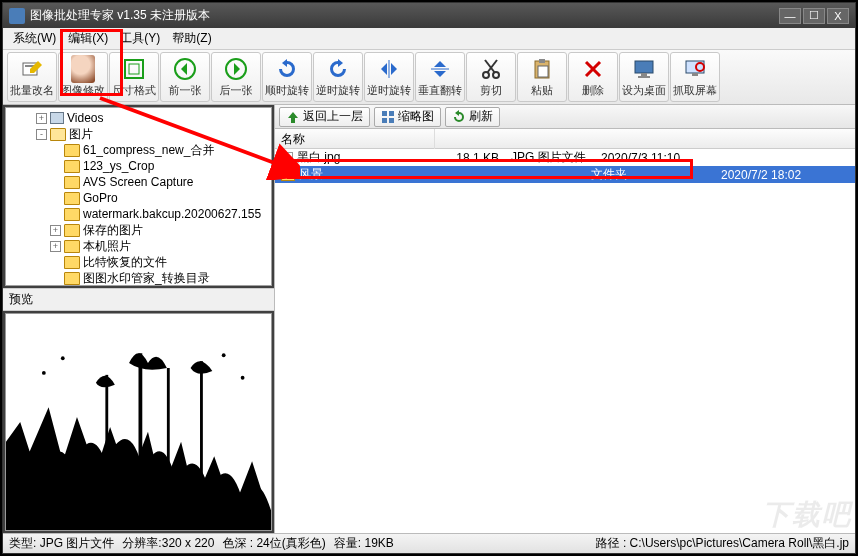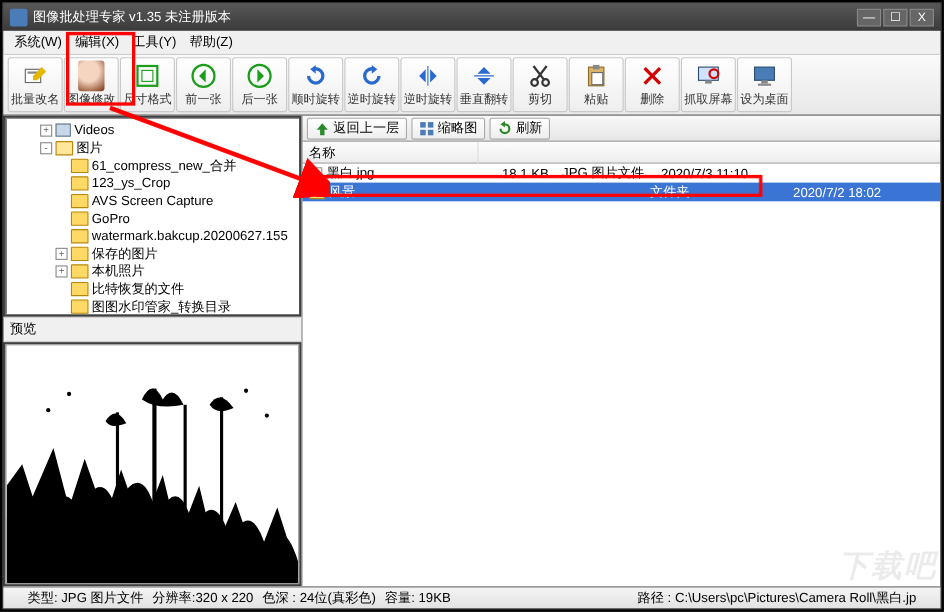--- a/index.html
+++ b/index.html
@@ -34,21 +34,21 @@
 .subbtn { height: 20px; padding: 0 6px; border: 1px solid #aaa; background: linear-gradient(#fff, #eee); display: flex; align-items: center; gap: 3px; border-radius: 2px; }
 .subbtn .sicon { width: 14px; height: 14px; }
 .listhdr { height: 20px; background: linear-gradient(#fdfdfd, #ececec); display: flex; border-bottom: 1px solid #ccc; flex-direction: column; }
 .listhdr .col { border-right: 1px solid #ddd; padding: 2px 6px; display: flex; align-items: center; }
 .list { flex: 1; background: #fff; position: relative; }
 .list-row { height: 17px; display: flex; align-items: center; }
 .list-row .cell { padding: 0 6px; overflow: hidden; white-space: nowrap; }
 .list-row.sel { background: #3a74d4; color: #fff; gap: 40px; }
 .list-row .ficon { width: 14px; height: 12px; background: #ffd966; border: 1px solid #b8860b; margin-right: 4px; }
 .list-row .jicon { width: 12px; height: 14px; background: #fff; border: 1px solid #999; margin-right: 4px; }
-.statusbar { height: 20px; background: linear-gradient(#f4f4f4, #e2e2e2); display: flex; align-items: center; padding: 0 22px; border-top: 1px solid #bbb; gap: 8px; }
+.statusbar { height: 20px; background: linear-gradient(#f4f4f4, #e2e2e2); display: flex; align-items: center; padding: 0 6px; border-top: 1px solid #bbb; gap: 8px; }
 .statusbar .cell { white-space: nowrap; }
 .arrow-svg { position: absolute; pointer-events: none; z-index: 99; }
 .face { width: 28px; height: 28px; background: radial-gradient(circle at 40% 35%, #f5d5c0 40%, #8b4a2a 90%); border-radius: 3px; }
 .wm { position: absolute; right: 6px; bottom: 22px; color: rgba(0,0,0,0.08); font-size: 28px; font-weight: bold; font-style: italic; letter-spacing: 2px; }
 </style>
 </head>
 <body>
 
 <div class="window">
   <div class="titlebar">
@@ -174,36 +174,36 @@
           <svg viewBox="0 0 24 24">
             <line x1="5" y1="5" x2="19" y2="19" stroke="#d40000" stroke-width="3"></line>
             <line x1="19" y1="5" x2="5" y2="19" stroke="#d40000" stroke-width="3"></line>
           </svg>
         </div>
         <div class="tlabel">删除</div>
       </div>
       <div class="tbtn">
         <div class="ticon">
           <svg viewBox="0 0 24 24">
+            <rect x="3" y="4" width="18" height="12" fill="#4a7db8" stroke="#2a4a6a"></rect>
+            <rect x="9" y="16" width="6" height="3" fill="#888"></rect>
+            <rect x="6" y="19" width="12" height="2" fill="#888"></rect>
+          </svg>
+        </div>
+        <div class="tlabel">设为桌面</div>
+      </div>
+      <div class="tbtn">
+        <div class="ticon">
+          <svg viewBox="0 0 24 24">
             <rect x="3" y="4" width="18" height="12" fill="#cfe2ff" stroke="#2a4a6a"></rect>
             <rect x="9" y="16" width="6" height="3" fill="#888"></rect>
             <circle cx="17" cy="10" r="4" fill="none" stroke="#d40000" stroke-width="2"></circle>
           </svg>
         </div>
         <div class="tlabel">抓取屏幕</div>
-      </div>
-      <div class="tbtn">
-        <div class="ticon">
-          <svg viewBox="0 0 24 24">
-            <rect x="3" y="4" width="18" height="12" fill="#4a7db8" stroke="#2a4a6a"></rect>
-            <rect x="9" y="16" width="6" height="3" fill="#888"></rect>
-            <rect x="6" y="19" width="12" height="2" fill="#888"></rect>
-          </svg>
-        </div>
-        <div class="tlabel">设为桌面</div>
       </div>
     </div>
 
   <div class="body">
     <div class="left">
       <div class="tree" id="tree">
           <div class="tree-row">
             <span class="sp"></span>
             <span class="sp"></span>
             <span class="pm">+</span>

